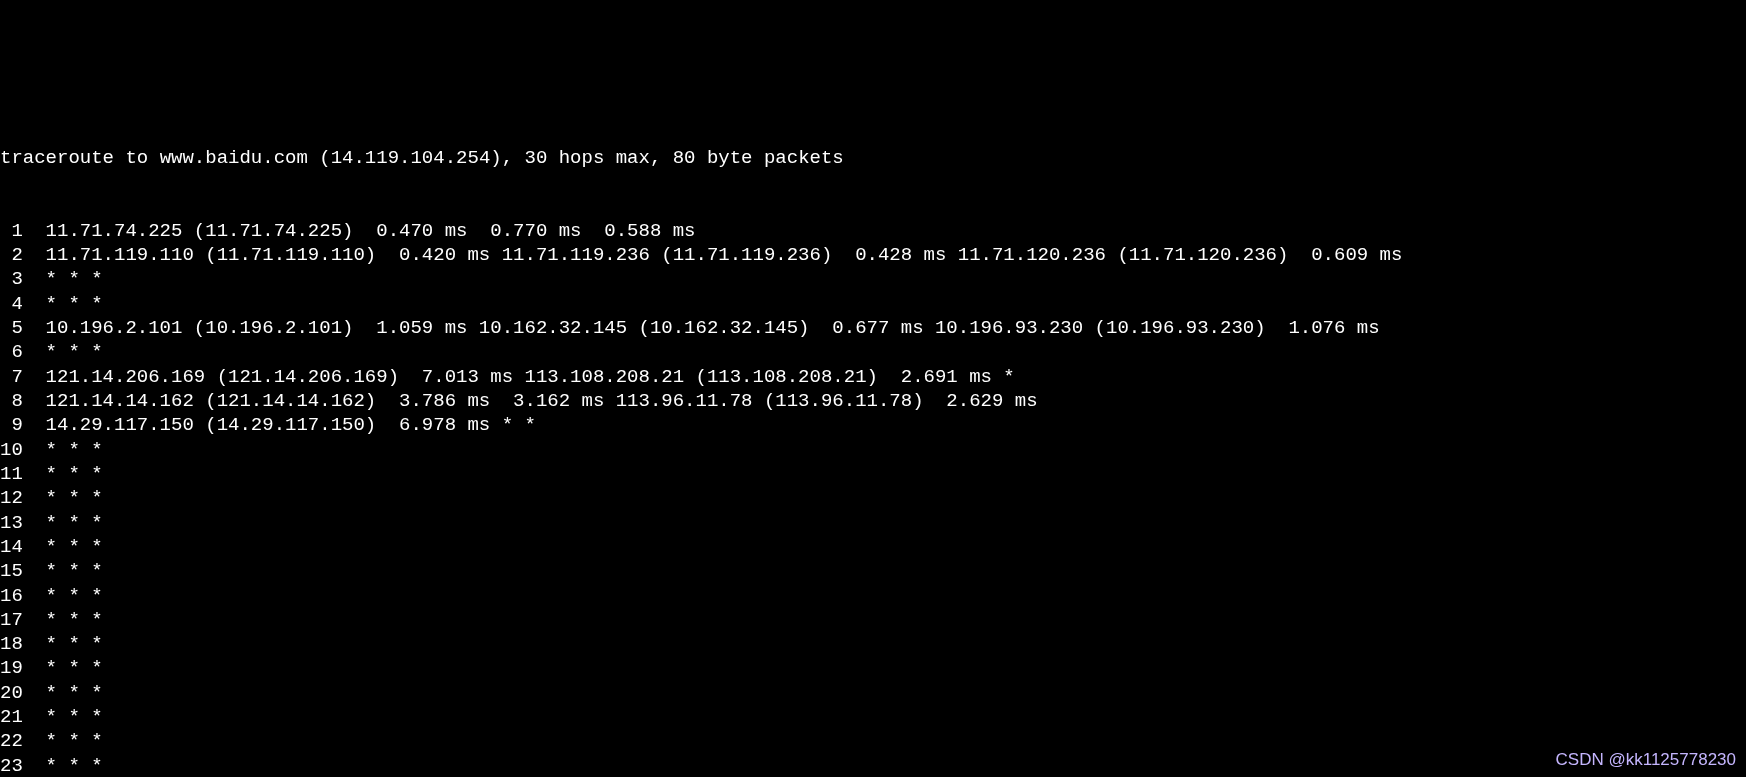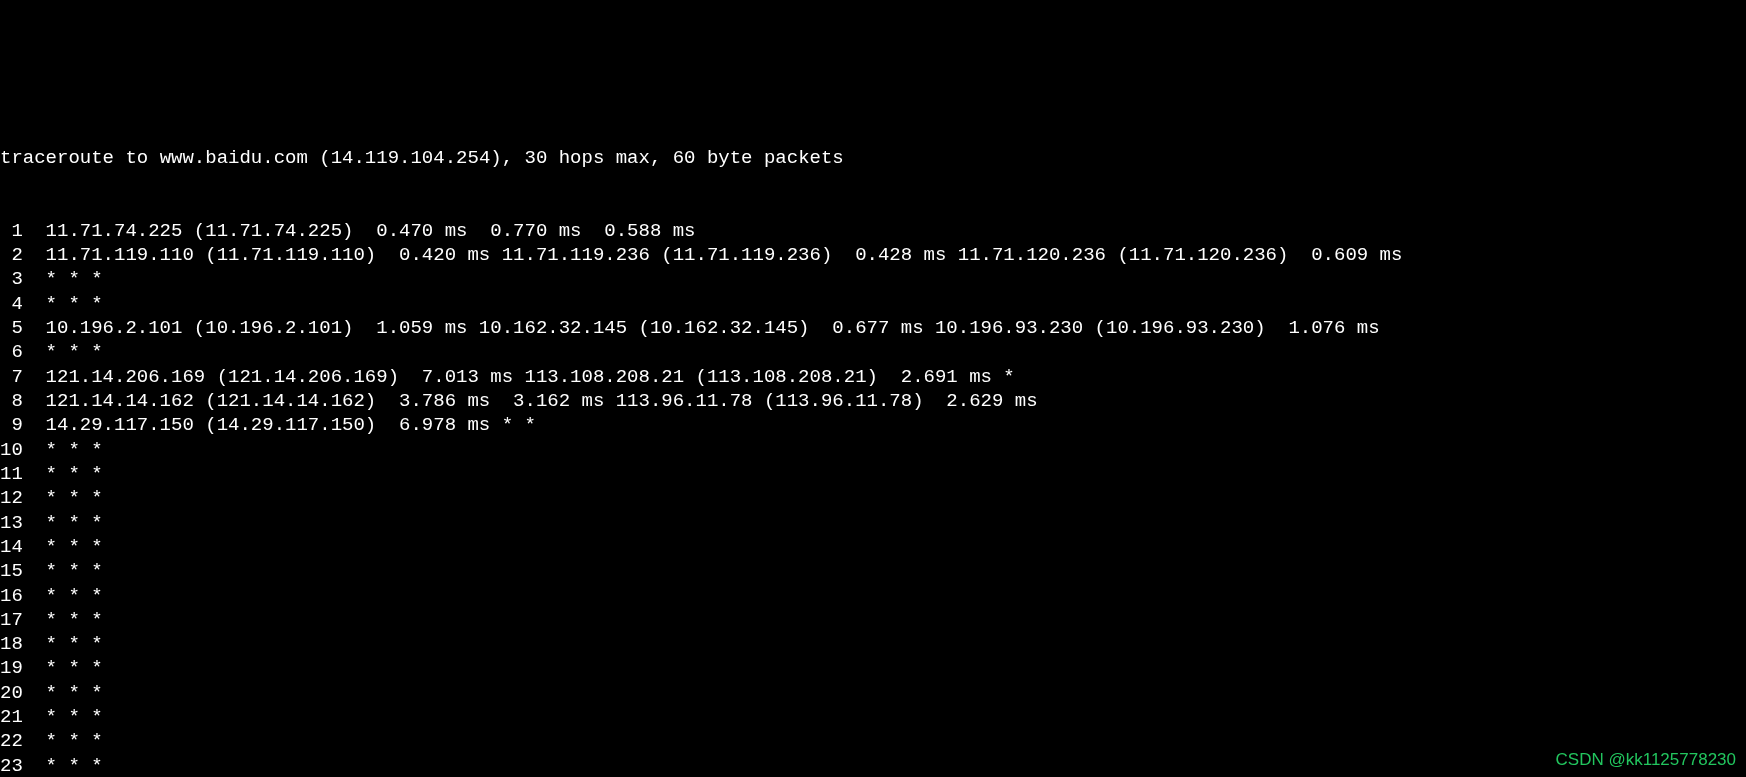--- a/index.html
+++ b/index.html
@@ -27,32 +27,32 @@
     }
     .hop-num {
       display: inline-block;
       width: 2ch;
       text-align: right;
     }
     .watermark {
       position: absolute;
       bottom: 6px;
       right: 10px;
-      color: #22c55e;
+      color: #c4b5fd;
       font-size: 17px;
       font-family: Arial, sans-serif;
       white-space: normal;
     }
   </style>
 </head>
 <body>
 
 
 
 <div class="terminal">
-  <span class="line">traceroute to www.baidu.com (14.119.104.254), 30 hops max, 60 byte packets</span>
+  <span class="line">traceroute to www.baidu.com (14.119.104.254), 30 hops max, 80 byte packets</span>
   <div id="hops-container"><span class="line"><span class="hop-num">1</span><span>  11.71.74.225 (11.71.74.225)  0.470 ms  0.770 ms  0.588 ms</span></span><span class="line"><span class="hop-num">2</span><span>  11.71.119.110 (11.71.119.110)  0.420 ms 11.71.119.236 (11.71.119.236)  0.428 ms 11.71.120.236 (11.71.120.236)  0.609 ms</span></span><span class="line"><span class="hop-num">3</span><span>  * * *</span></span><span class="line"><span class="hop-num">4</span><span>  * * *</span></span><span class="line"><span class="hop-num">5</span><span>  10.196.2.101 (10.196.2.101)  1.059 ms 10.162.32.145 (10.162.32.145)  0.677 ms 10.196.93.230 (10.196.93.230)  1.076 ms</span></span><span class="line"><span class="hop-num">6</span><span>  * * *</span></span><span class="line"><span class="hop-num">7</span><span>  121.14.206.169 (121.14.206.169)  7.013 ms 113.108.208.21 (113.108.208.21)  2.691 ms *</span></span><span class="line"><span class="hop-num">8</span><span>  121.14.14.162 (121.14.14.162)  3.786 ms  3.162 ms 113.96.11.78 (113.96.11.78)  2.629 ms</span></span><span class="line"><span class="hop-num">9</span><span>  14.29.117.150 (14.29.117.150)  6.978 ms * *</span></span><span class="line"><span class="hop-num">10</span><span>  * * *</span></span><span class="line"><span class="hop-num">11</span><span>  * * *</span></span><span class="line"><span class="hop-num">12</span><span>  * * *</span></span><span class="line"><span class="hop-num">13</span><span>  * * *</span></span><span class="line"><span class="hop-num">14</span><span>  * * *</span></span><span class="line"><span class="hop-num">15</span><span>  * * *</span></span><span class="line"><span class="hop-num">16</span><span>  * * *</span></span><span class="line"><span class="hop-num">17</span><span>  * * *</span></span><span class="line"><span class="hop-num">18</span><span>  * * *</span></span><span class="line"><span class="hop-num">19</span><span>  * * *</span></span><span class="line"><span class="hop-num">20</span><span>  * * *</span></span><span class="line"><span class="hop-num">21</span><span>  * * *</span></span><span class="line"><span class="hop-num">22</span><span>  * * *</span></span><span class="line"><span class="hop-num">23</span><span>  * * *</span></span></div>
 </div>
 
 <div class="watermark">CSDN @kk1125778230</div>
 
 
 
 
 </body></html>

